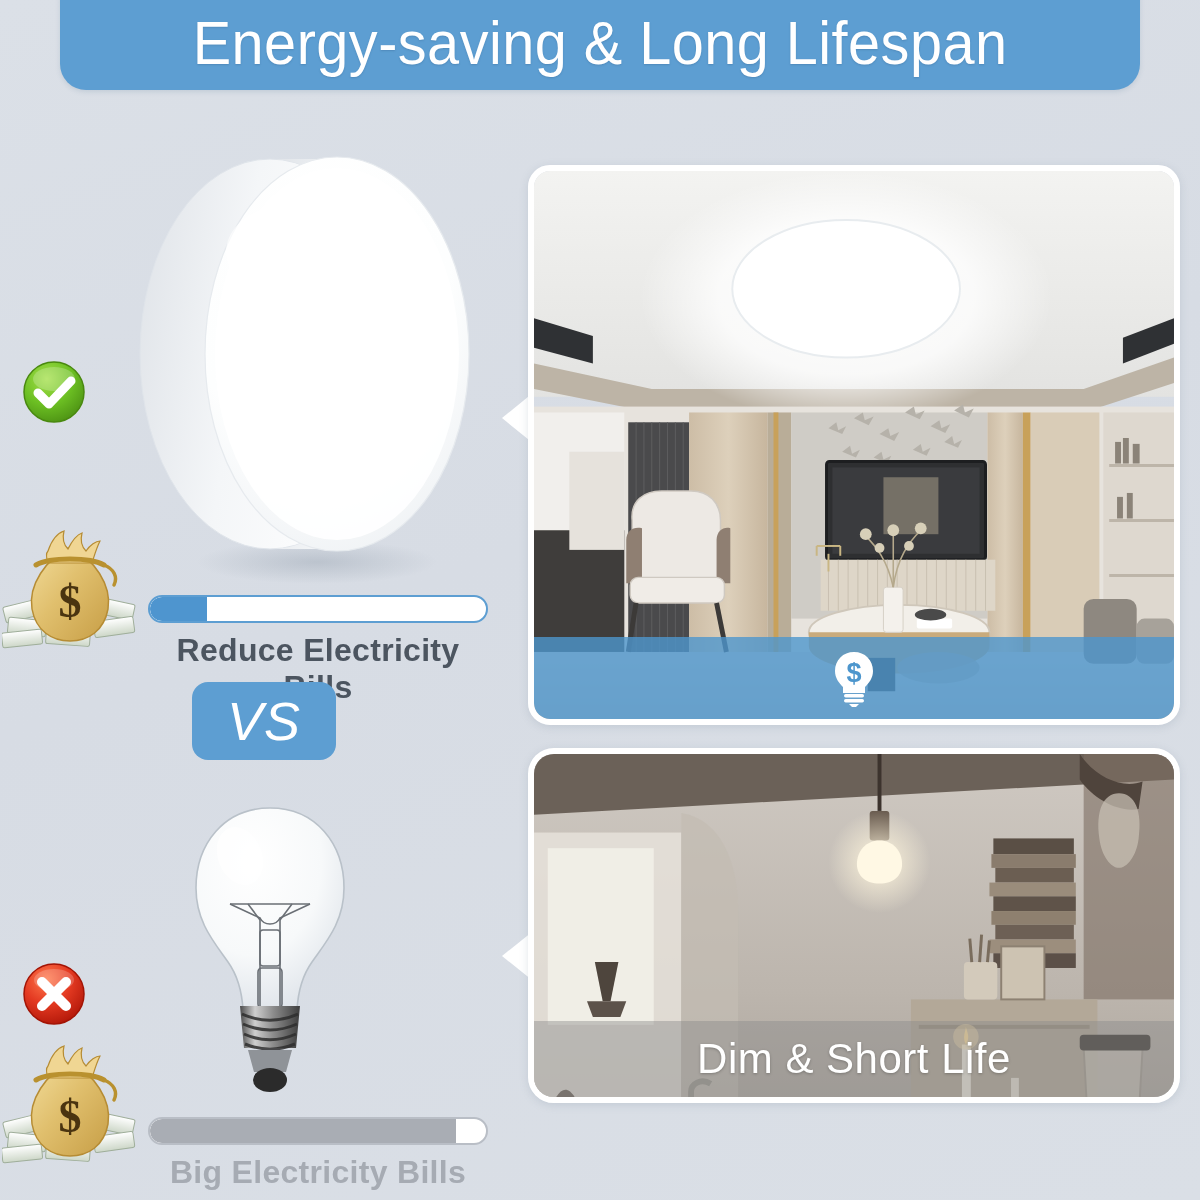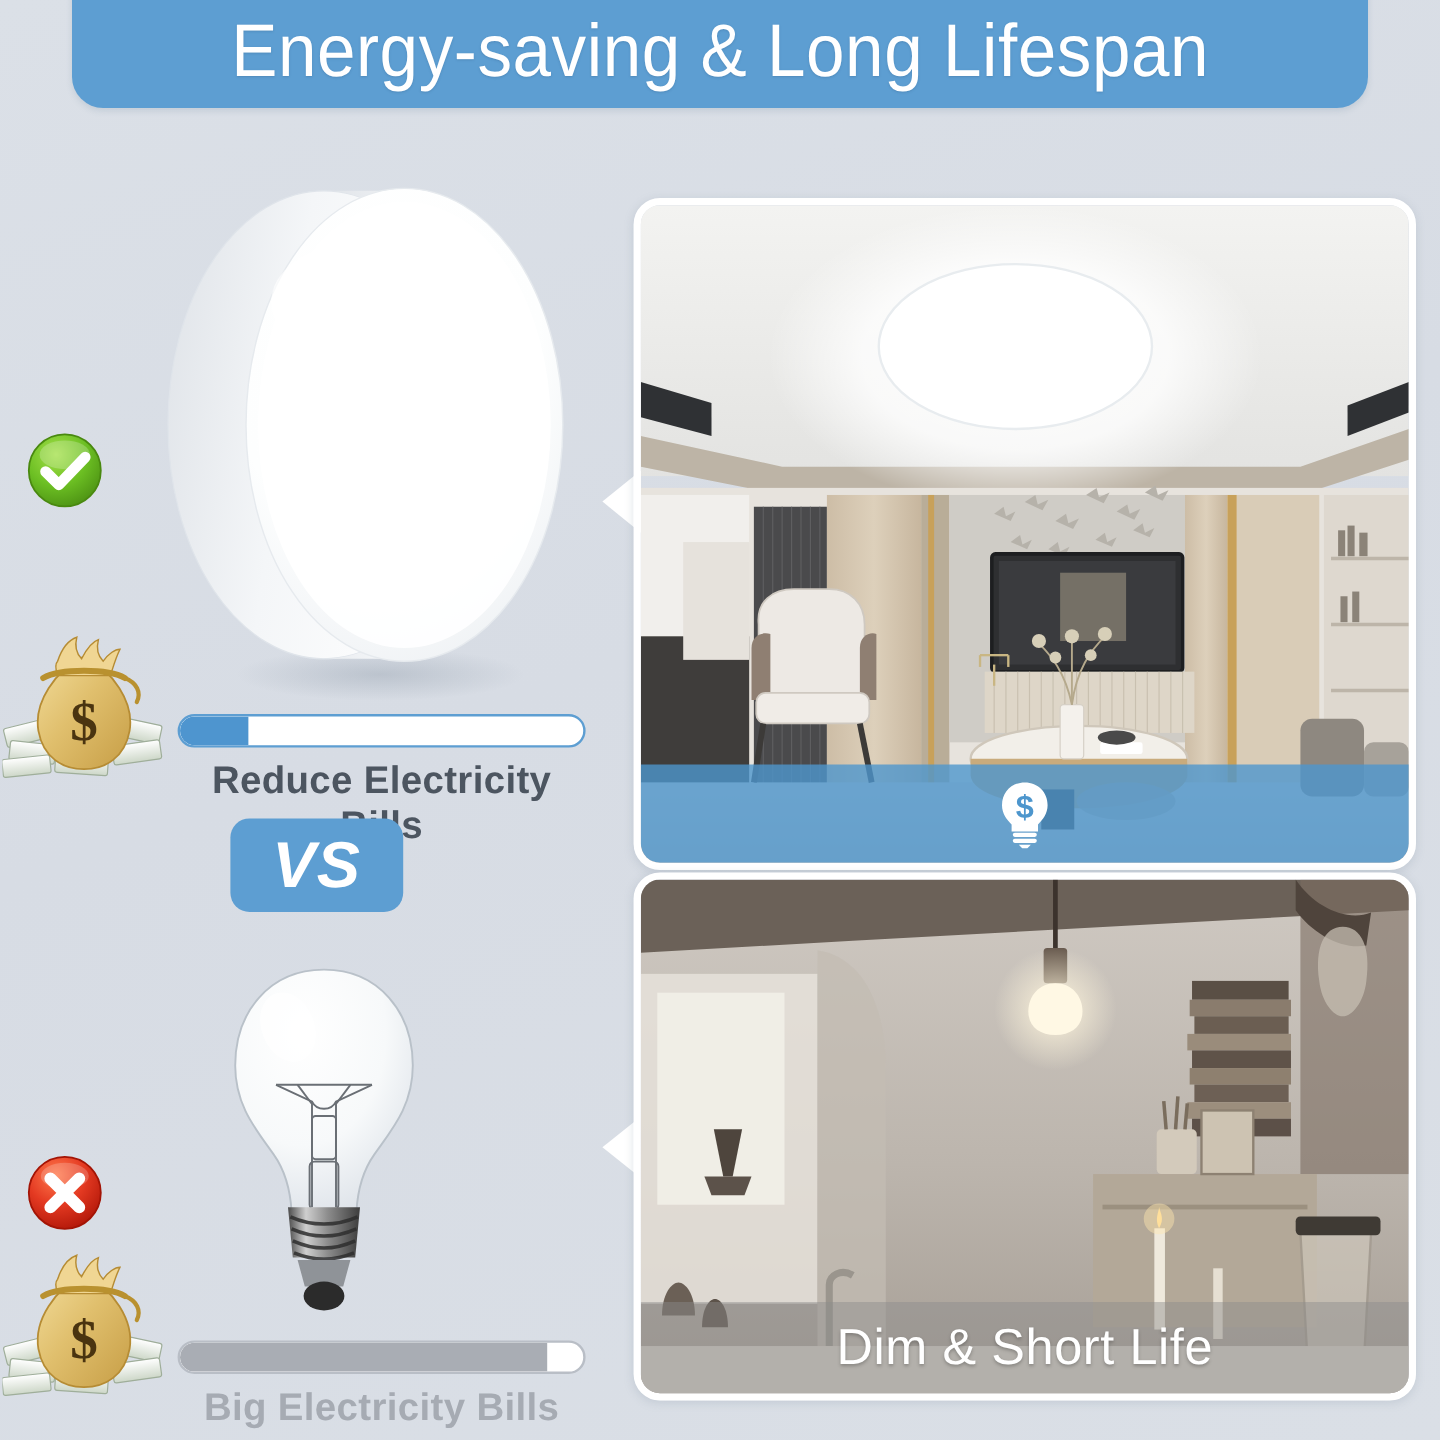--- a/index.html
+++ b/index.html
@@ -86,34 +86,34 @@
   .meter-bottom .meter-label { color: #a6abb3; }
 
   
   .vs-badge {
     position: absolute; left: 192px; top: 572px;
     width: 144px; height: 78px; border-radius: 16px;
     background: #5d9ed2;
     display: flex; align-items: center; justify-content: center;
   }
   .vs-text {
-    color: #fff; font-size: 54px; font-weight: bold;
+    color: #fff; font-size: 54px; font-weight: normal;
     font-style: italic; letter-spacing: 1px; line-height: 1;
   }
 
   
   .panel {
     position: absolute;
     border: 6px solid #ffffff;
     border-radius: 22px;
     overflow: hidden;
     box-shadow: 0 2px 8px rgba(120,135,155,.22);
   }
   .panel-bright { left: 528px; top: 165px; width: 652px; height: 560px; }
-  .panel-dim    { left: 528px; top: 727px; width: 652px; height: 440px; }
+  .panel-dim    { left: 528px; top: 748px; width: 652px; height: 355px; border-radius: 26px; }
   .scene { position: absolute; inset: 0; }
 
   
   .pointer { position: absolute; width: 0; height: 0; }
   .pointer-top {
     left: 502px; top: 392px;
     border-top: 26px solid transparent;
     border-bottom: 26px solid transparent;
     border-right: 32px solid #ffffff;
   }

